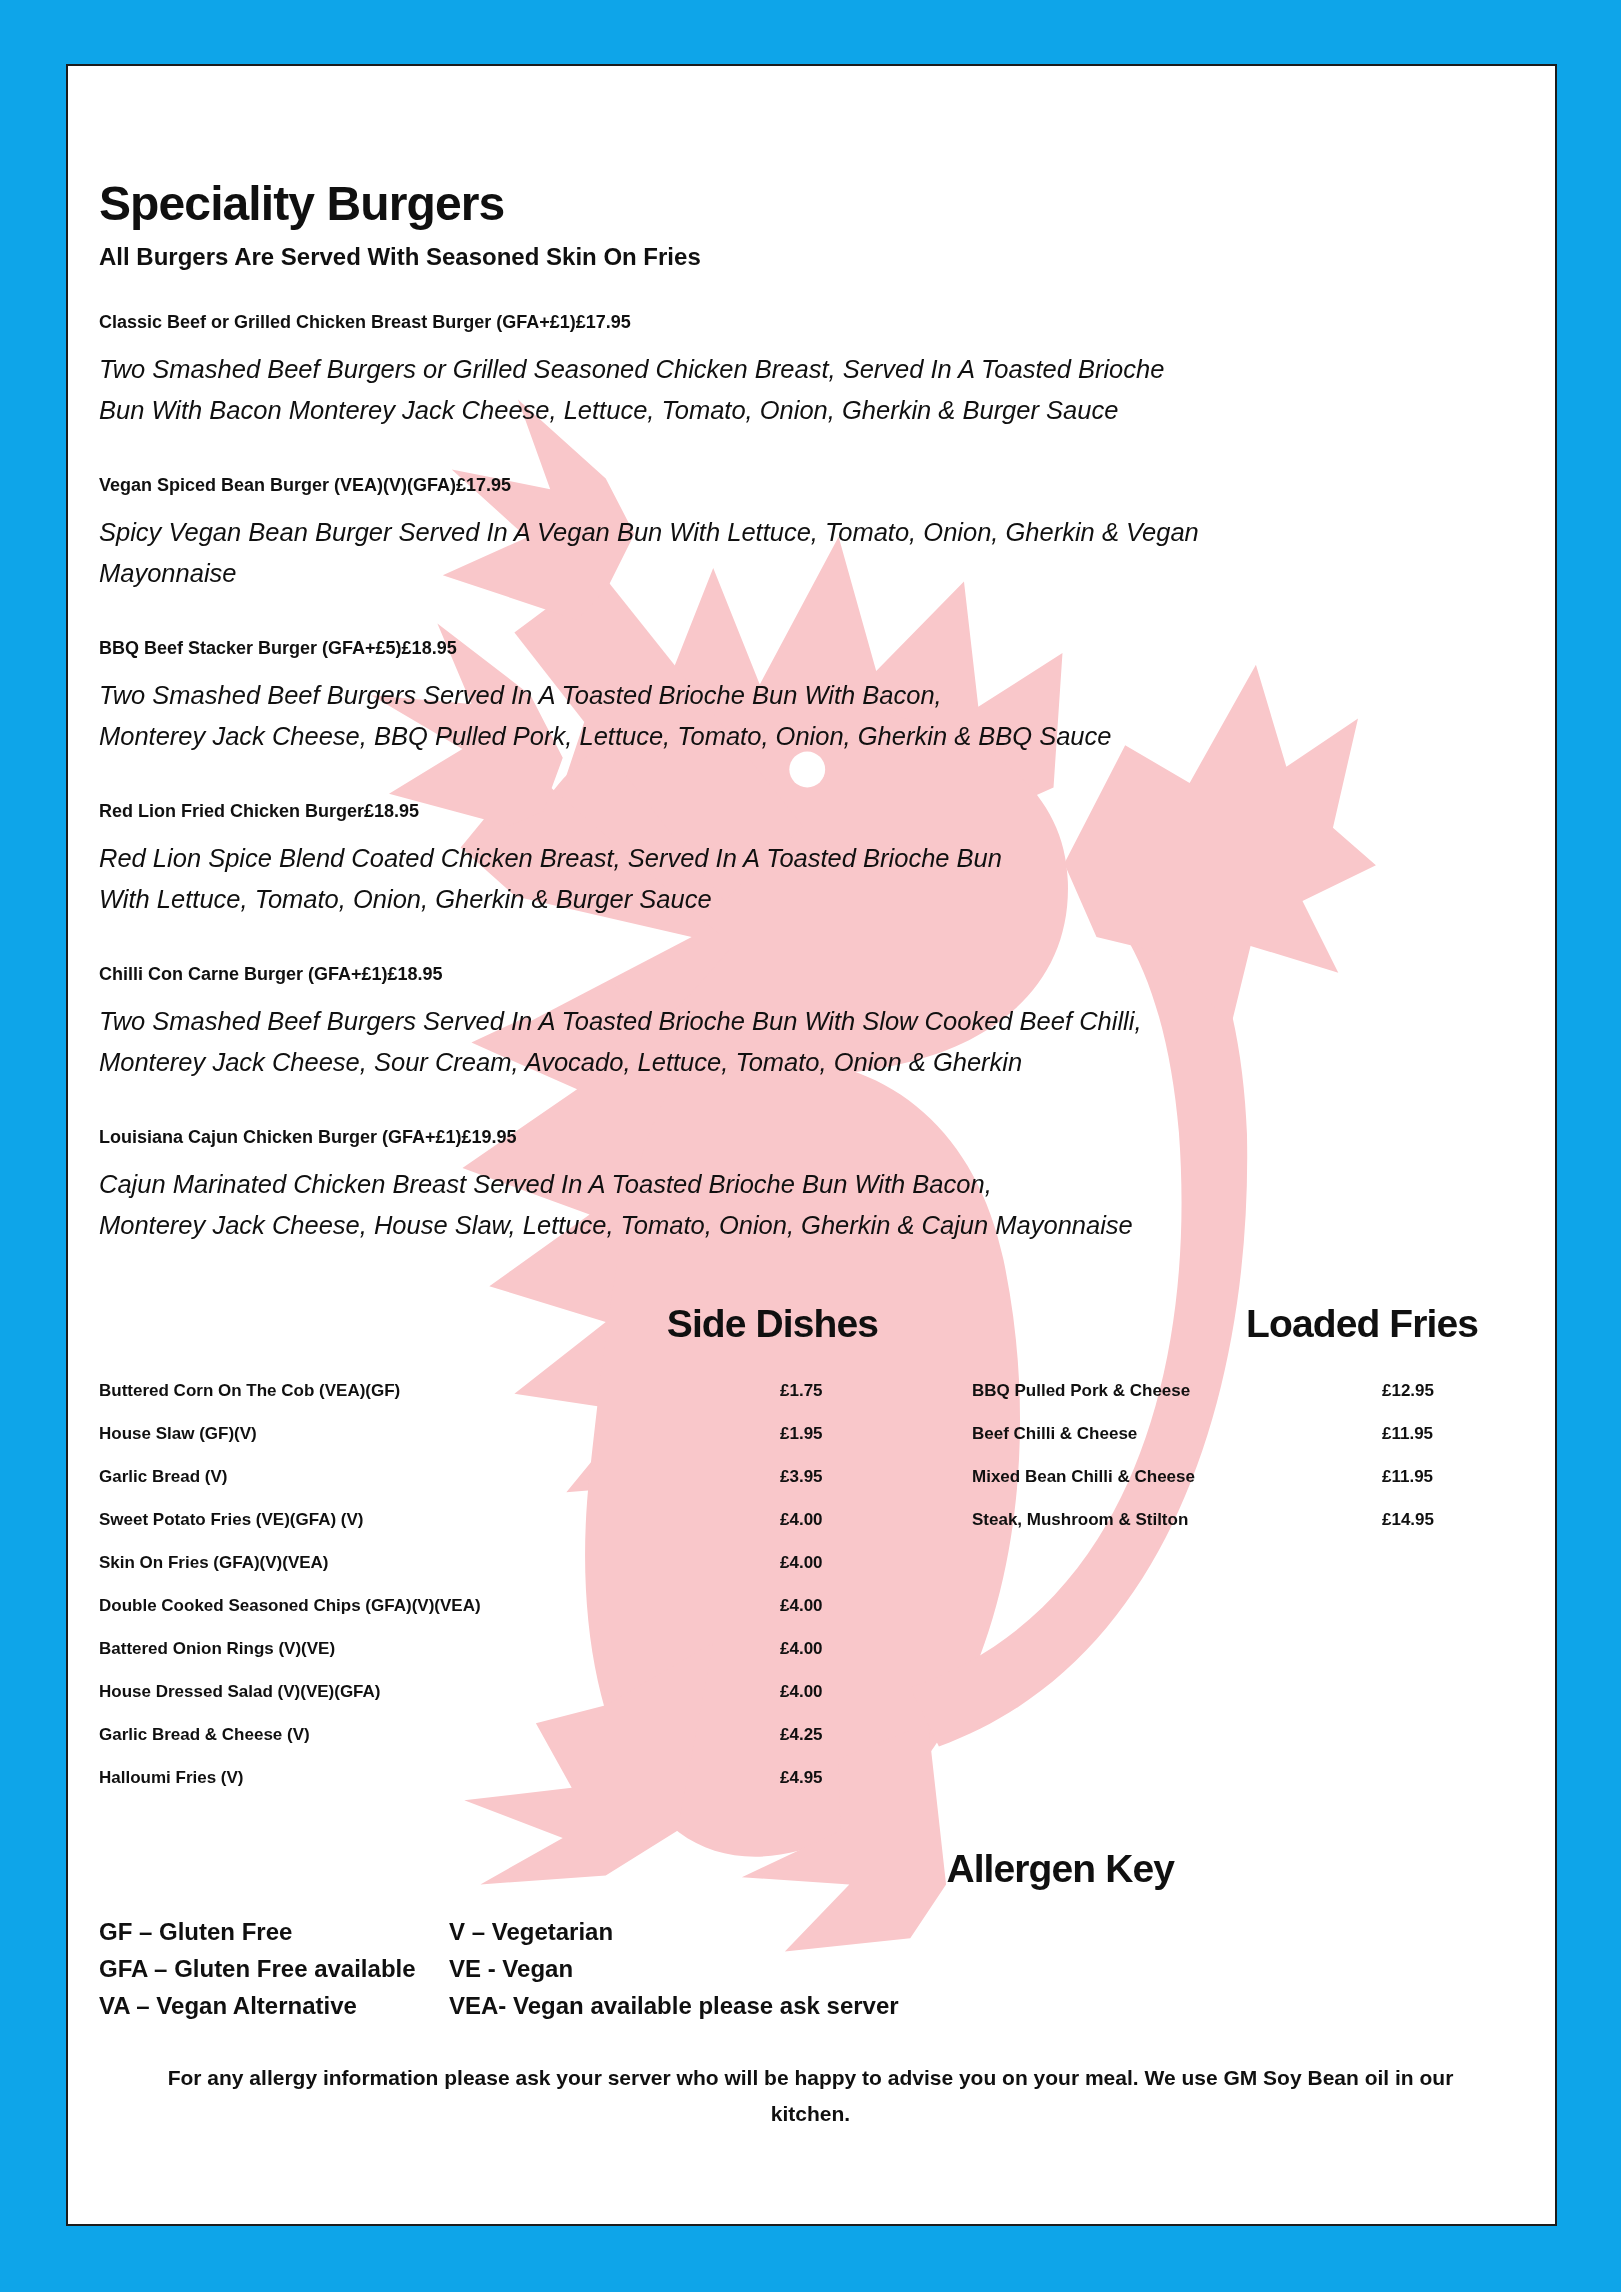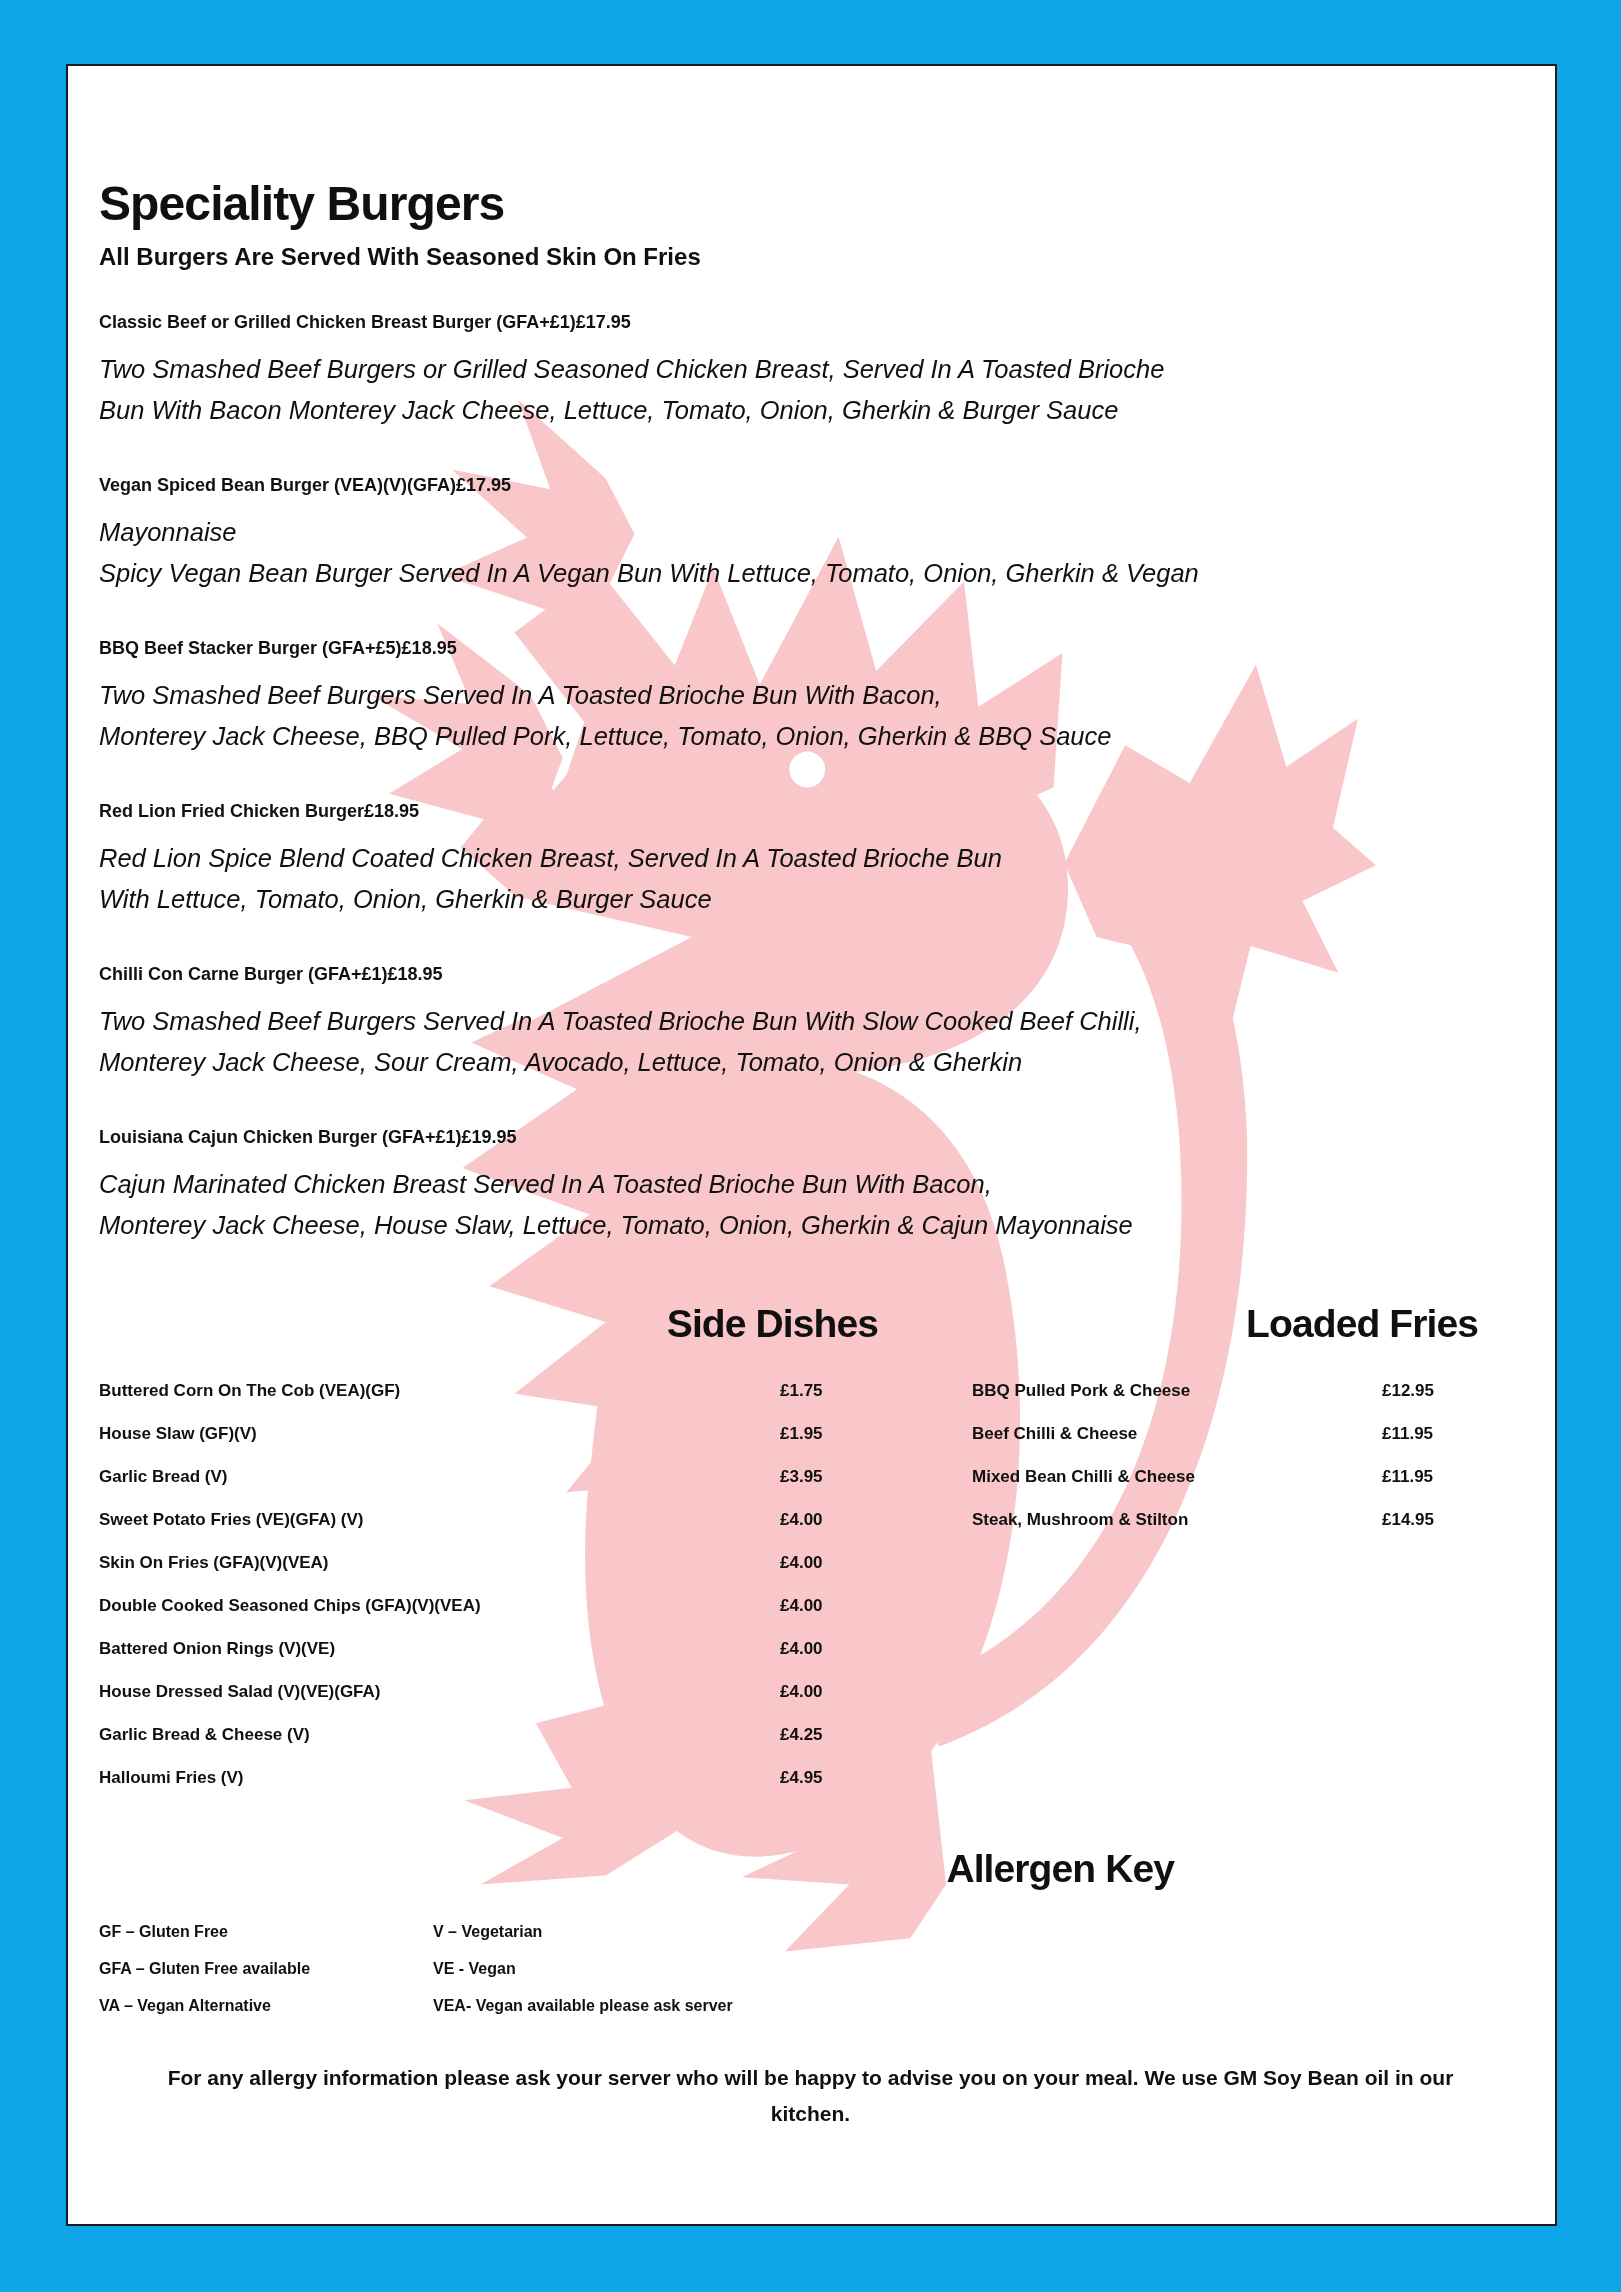--- a/index.html
+++ b/index.html
@@ -49,21 +49,21 @@
   .price-list{margin-top:21.5px;}
   .price-row{
     display:grid;font-size:17px;font-weight:bold;line-height:43px;
   }
   .sides .price-row{grid-template-columns:681px auto;}
   .loaded .price-row{grid-template-columns:410px auto;}
   .allergen{position:absolute;left:99px;top:1845px;width:1075px;}
   .allergen-rows{margin-top:20.6px;}
   .allergen-row{
     display:grid;grid-template-columns:334px auto;
-    font-size:16px;font-weight:bold;line-height:37px;
+    font-size:24px;font-weight:bold;line-height:37px;gap:16px;
   }
   .footer-note{
     position:absolute;left:139px;top:2060px;width:1343px;
     text-align:center;font-size:21px;font-weight:bold;line-height:36px;
   }
 </style>
 </head>
 <body>
 
 <div class="page">
@@ -104,22 +104,22 @@
       <div>Bun With Bacon Monterey Jack Cheese, Lettuce, Tomato, Onion, Gherkin &amp; Burger Sauce</div>
     </div>
   </div>
 
   <div class="burger" style="top:466px">
     <div class="burger-head">
       <span>Vegan Spiced Bean Burger (VEA)(V)(GFA)</span>
       <span>£17.95</span>
     </div>
     <div class="burger-desc">
+      <div>Spicy Vegan Bean Burger Served In A Vegan Bun With Lettuce, Tomato, Onion, Gherkin &amp; Vegan</div>
       <div>Mayonnaise</div>
-      <div>Spicy Vegan Bean Burger Served In A Vegan Bun With Lettuce, Tomato, Onion, Gherkin &amp; Vegan</div>
     </div>
   </div>
 
   <div class="burger" style="top:629px">
     <div class="burger-head">
       <span>BBQ Beef Stacker Burger (GFA+£5)</span>
       <span>£18.95</span>
     </div>
     <div class="burger-desc">
       <div>Two Smashed Beef Burgers Served In A Toasted Brioche Bun With Bacon,</div>

